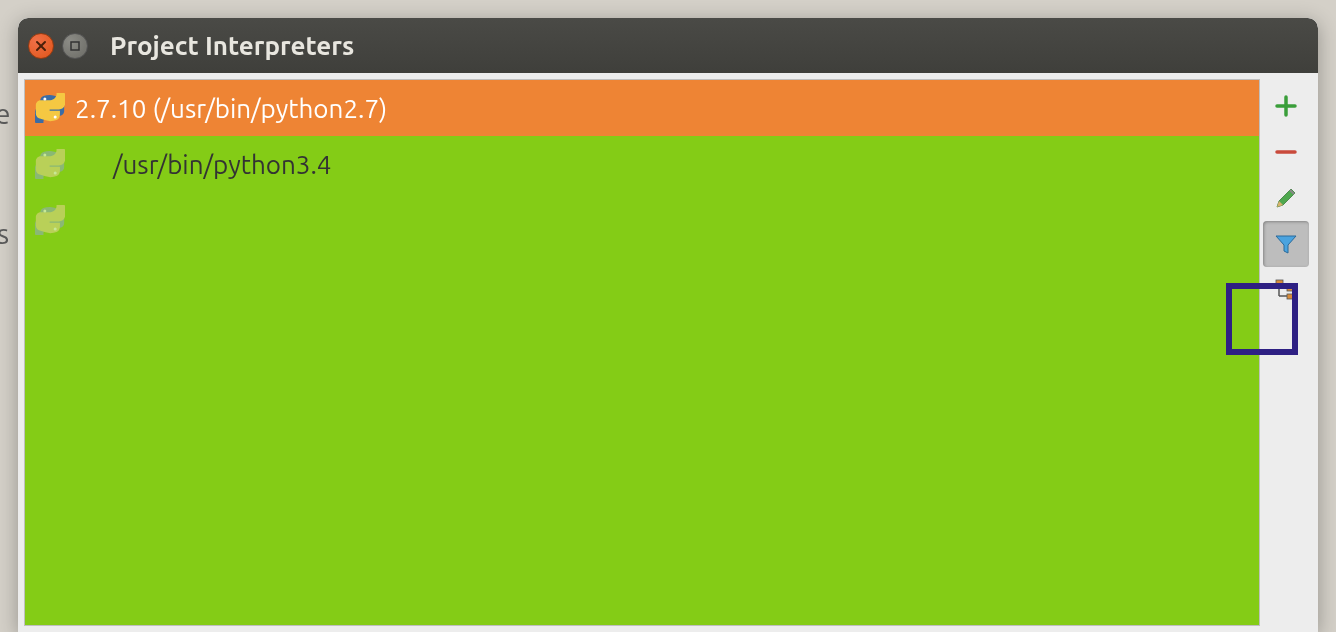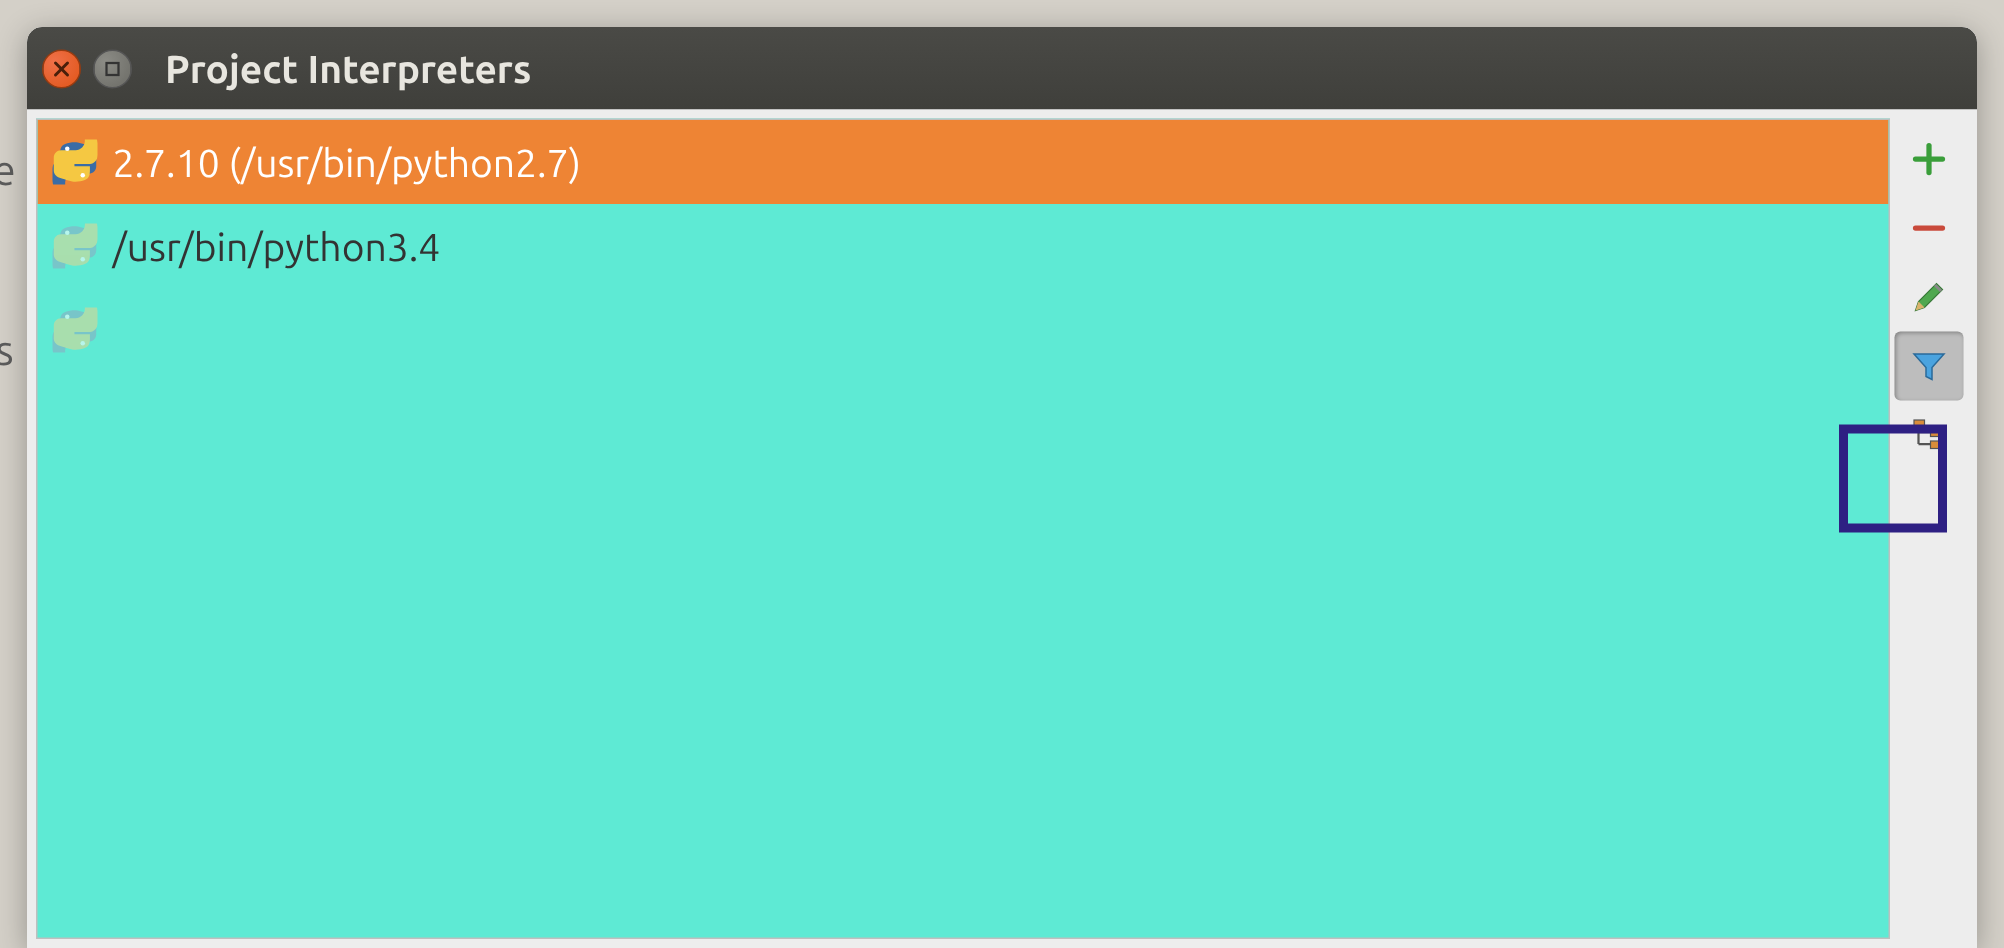--- a/index.html
+++ b/index.html
@@ -100,41 +100,42 @@
     
     .dialog-body {
       flex: 1;
       display: flex;
       padding: 6px;
       background: #ededed;
     }
     
     .interpreter-list {
       flex: 1;
-      background: #5eead4;
+      background: #84cc16;
       border: 1px solid #bfbfbf;
       overflow: hidden;
     }
     
     .list-item {
       display: flex;
       align-items: center;
       padding: 8px 10px;
       font-size: 26px;
       cursor: pointer;
       height: 56px;
     }
     
     .list-item.selected {
       background: #ee8434;
       color: #ffffff;
     }
     
     .list-item:not(.selected) {
       color: #333333;
+      gap: 38px;
     }
     
     .python-icon {
       width: 30px;
       height: 30px;
       margin-right: 10px;
       flex-shrink: 0;
     }
     
     .toolbar {

